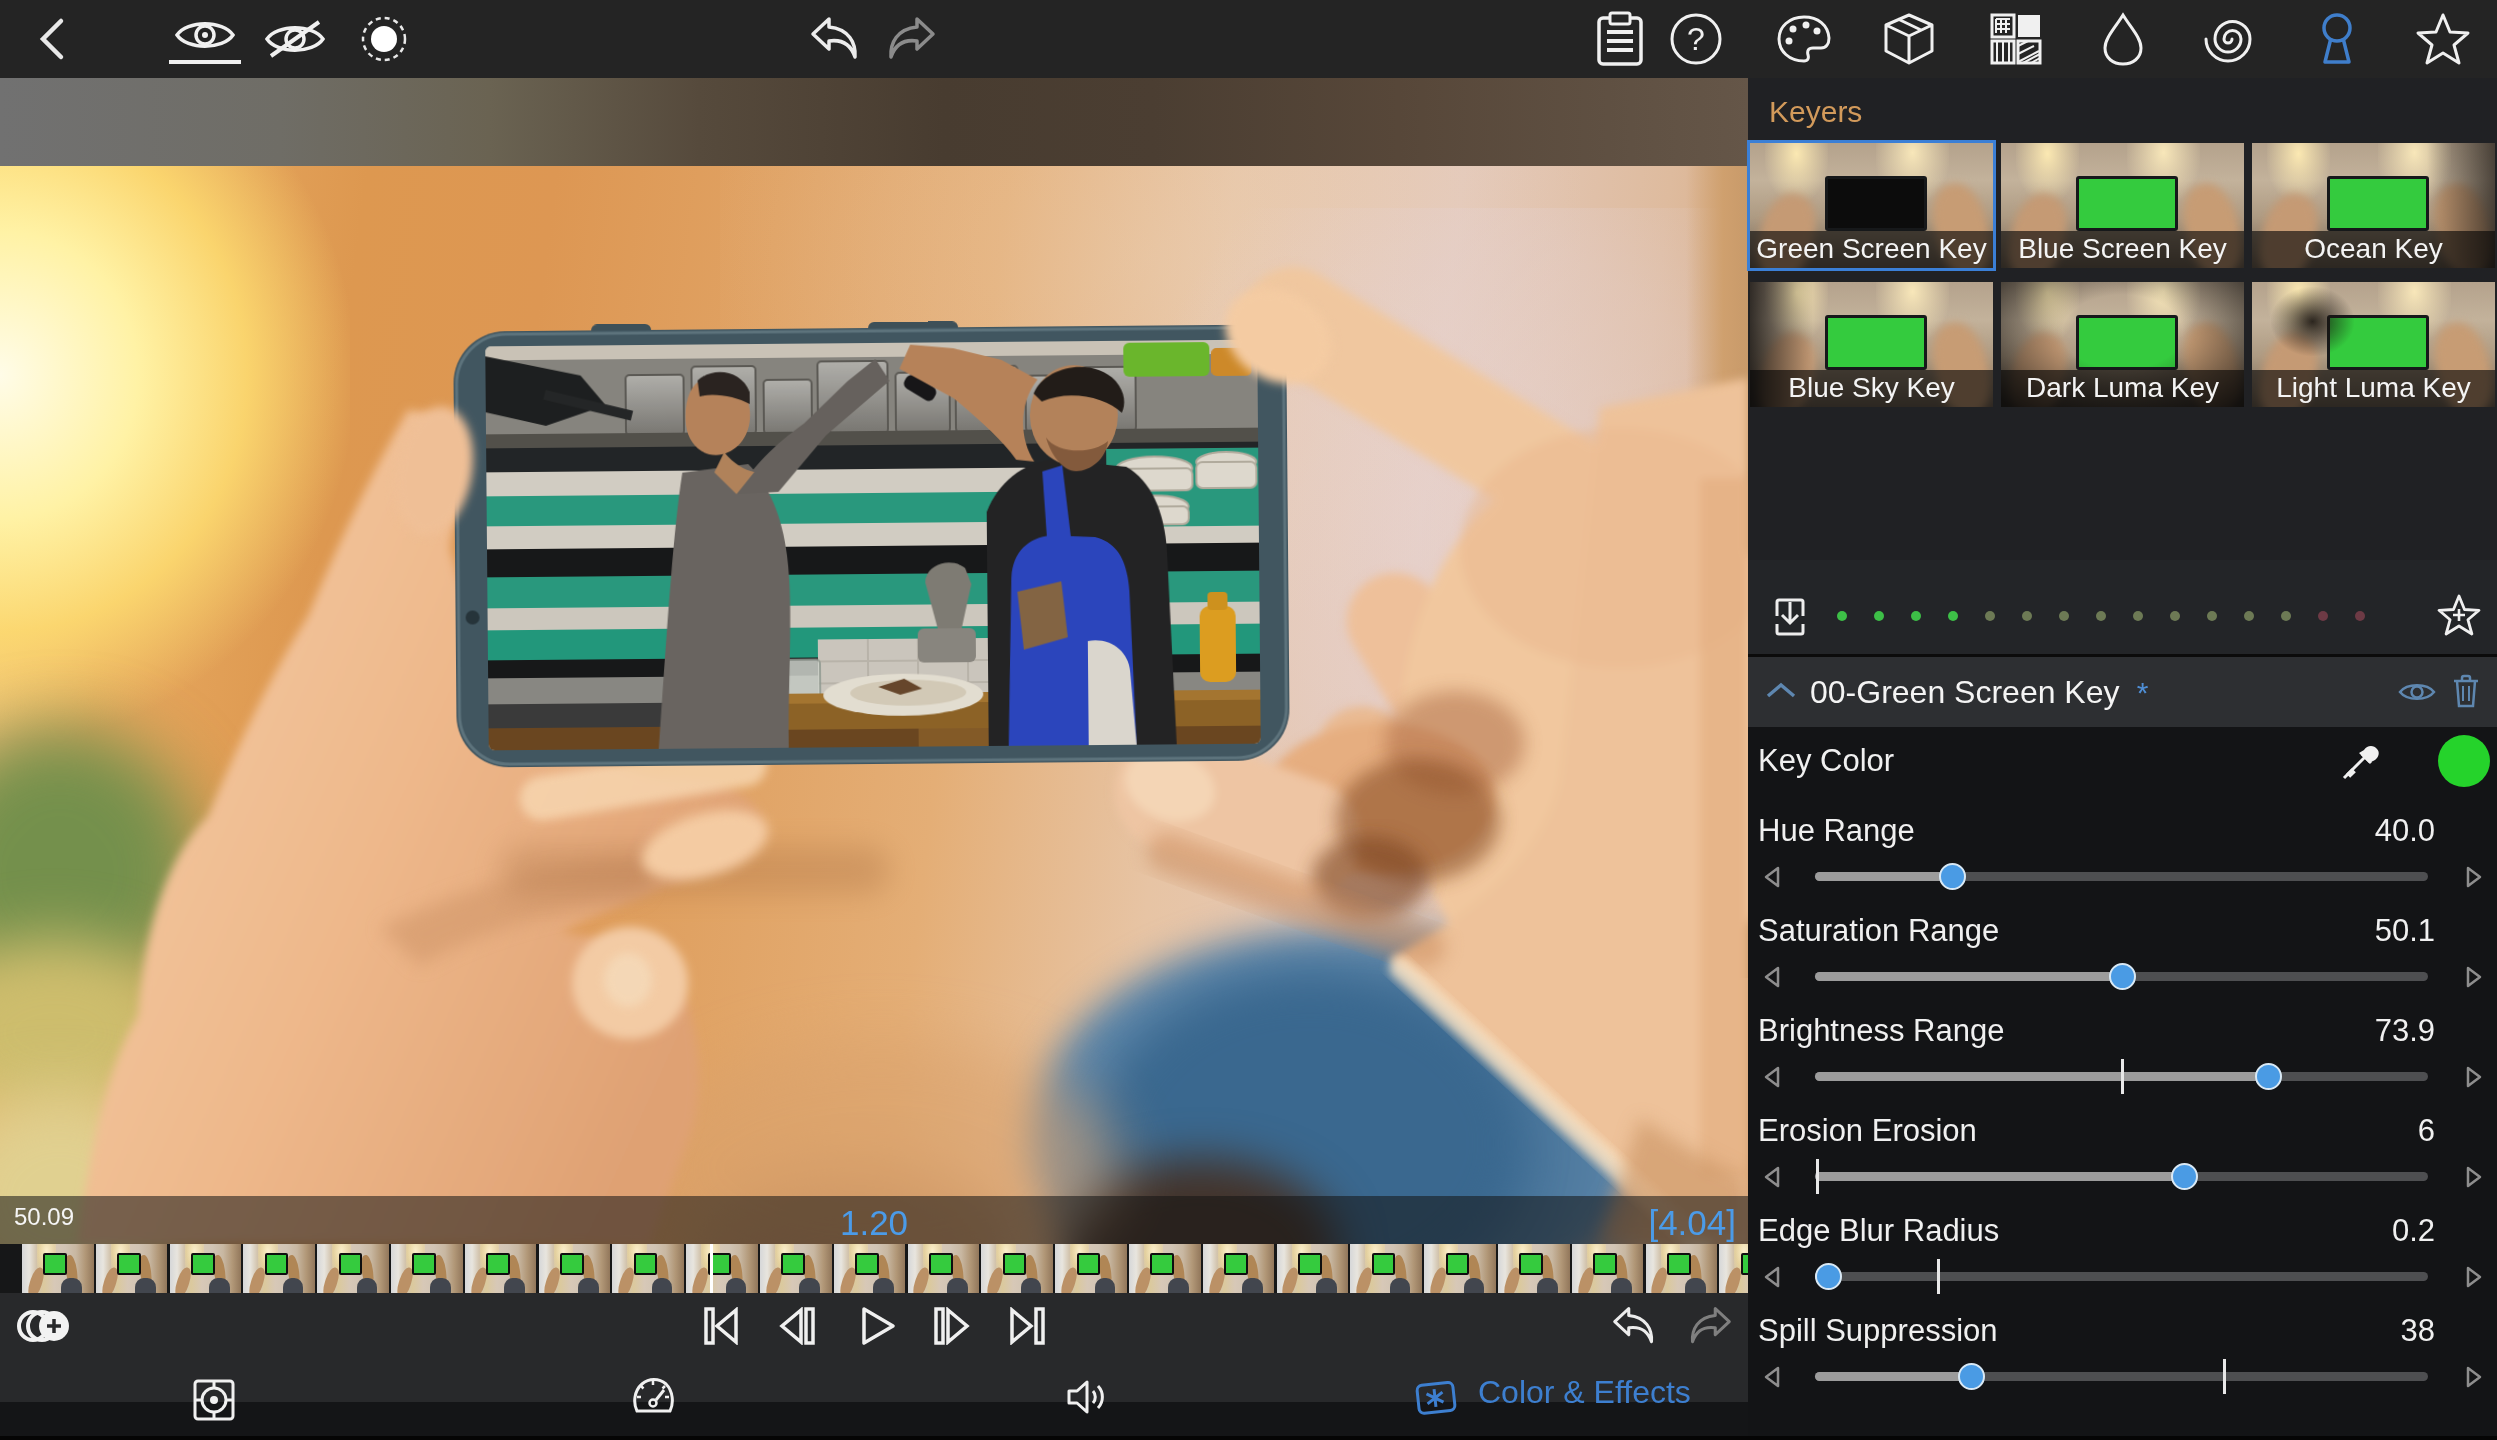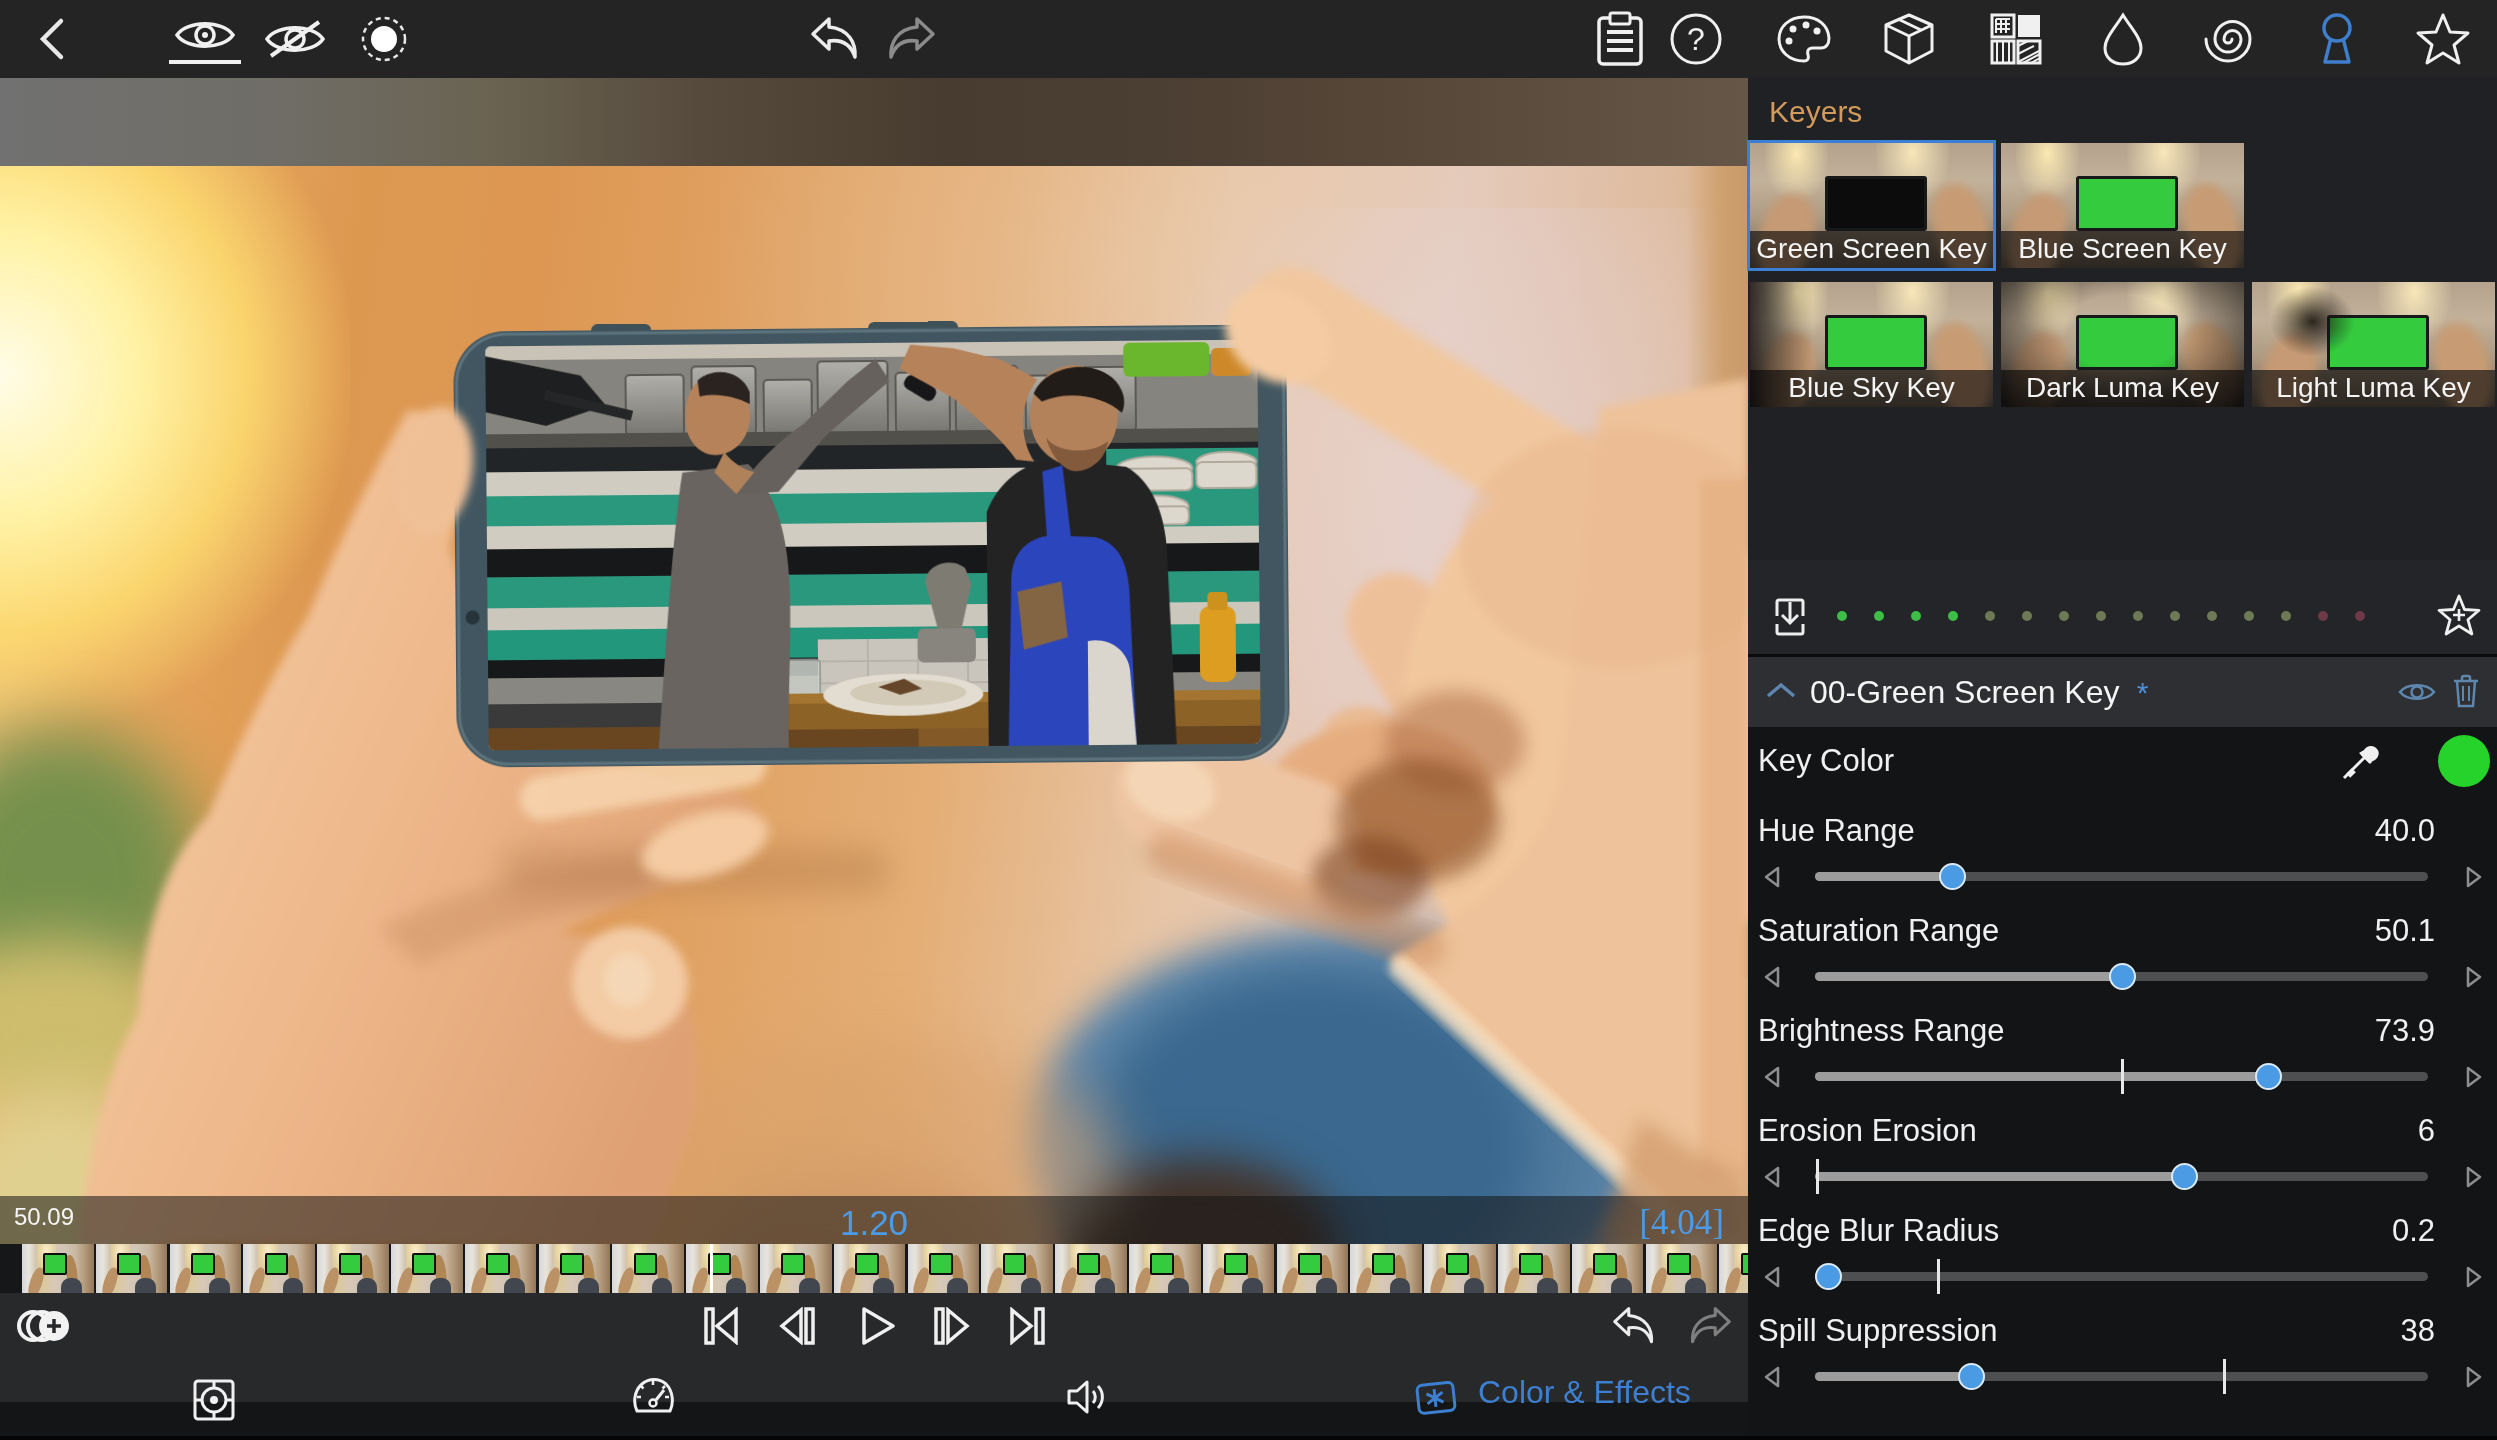--- a/index.html
+++ b/index.html
@@ -350,21 +350,21 @@
 
  <div class="blob" style="left:1222px;top:214px;width:112px;height:88px;background:#f4cba2;filter:blur(5px);transform:rotate(32deg);"></div>
  <div class="blob" style="left:396px;top:328px;width:76px;height:130px;background:#efbf96;filter:blur(5px);transform:rotate(10deg);"></div>
  <div class="blob" style="left:640px;top:736px;width:130px;height:62px;background:#f4cba2;filter:blur(6px);transform:rotate(-16deg);"></div>
 
  <div class="abs" style="left:0;top:0;width:1748px;height:88px;background:linear-gradient(90deg,#717171 0%,#6f6d66 16%,#6a6352 28%,#564a3c 40%,#483c30 54%,#4b3e32 66%,#574739 80%,#5f5042 92%,#655648 100%);"></div>
 
  <div id="tcbar">
   <div class="abs" style="left:14px;top:7px;font-size:24px;">50.09</div>
   <div class="abs" style="left:0;top:7px;width:1748px;text-align:center;font-size:35px;color:#4b9be8;">1.20</div>
-  <div class="abs" style="right:24px;top:7px;font-size:35px;color:#4b9be8;font-family:Liberation Serif, serif;">[4.04]</div>
+  <div class="abs" style="right:12px;top:7px;font-size:35px;color:#4b9be8;">[4.04]</div>
  </div>
 </div>
 <div id="strip">
       <div class="th" style="left:22.0px;">
         <div class="glow"></div>
         <div class="h1"></div>
         <div class="h2"></div>
         <div class="dk"></div>
         <div class="ph"></div>
       </div>
@@ -618,20 +618,29 @@
         <div class="cap">Green Screen Key</div>
       </div>
       <div class="tile" style="left:253px;top:65px;">
         <div class="g1"></div>
         <div class="g2"></div>
         <div class="hl"></div>
         <div class="hr"></div>
         <div class="scr"></div>
         <div class="cap">Blue Screen Key</div>
       </div>
+      <div class="tile" style="left:504px;top:65px;">
+        <div class="g1"></div>
+        <div class="g2"></div>
+        <div class="hl"></div>
+        <div class="hr"></div>
+        <div class="scr"></div>
+        <div class="abs" style="left:72%;top:0;width:28%;height:100%;background:linear-gradient(90deg,rgba(30,28,26,0),rgba(35,30,26,0.75));"></div>
+        <div class="cap">Ocean Key</div>
+      </div>
       <div class="tile" style="left:2px;top:204px;">
         <div class="g1"></div>
         <div class="g2"></div>
         <div class="hl"></div>
         <div class="hr"></div>
         <div class="scr"></div>
         <div class="abs" style="left:0;top:0;width:26%;height:100%;background:linear-gradient(270deg,rgba(30,28,26,0),rgba(25,22,20,0.85));"></div>
         <div class="cap">Blue Sky Key</div>
       </div>
       <div class="tile" style="left:253px;top:204px;">

